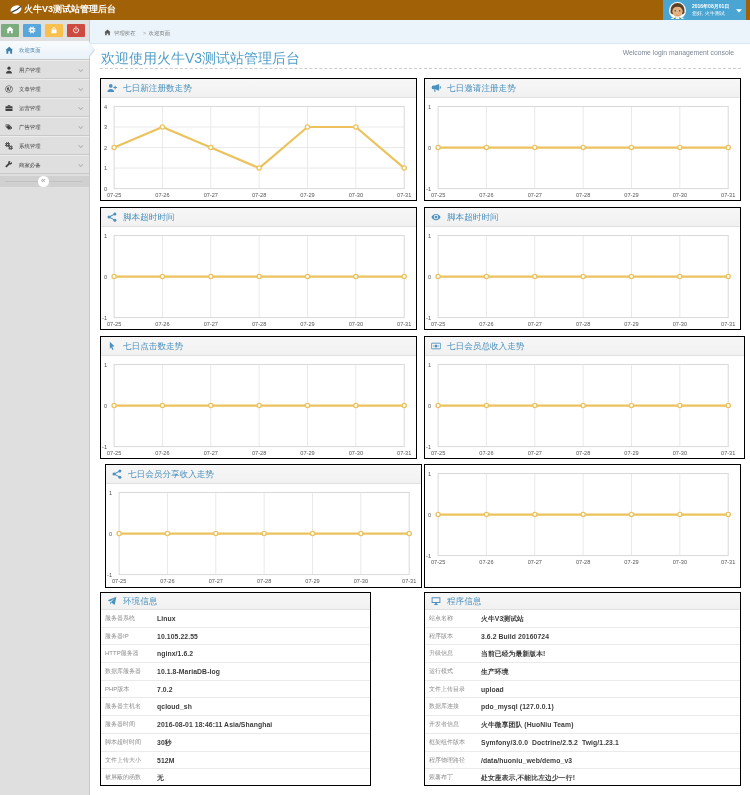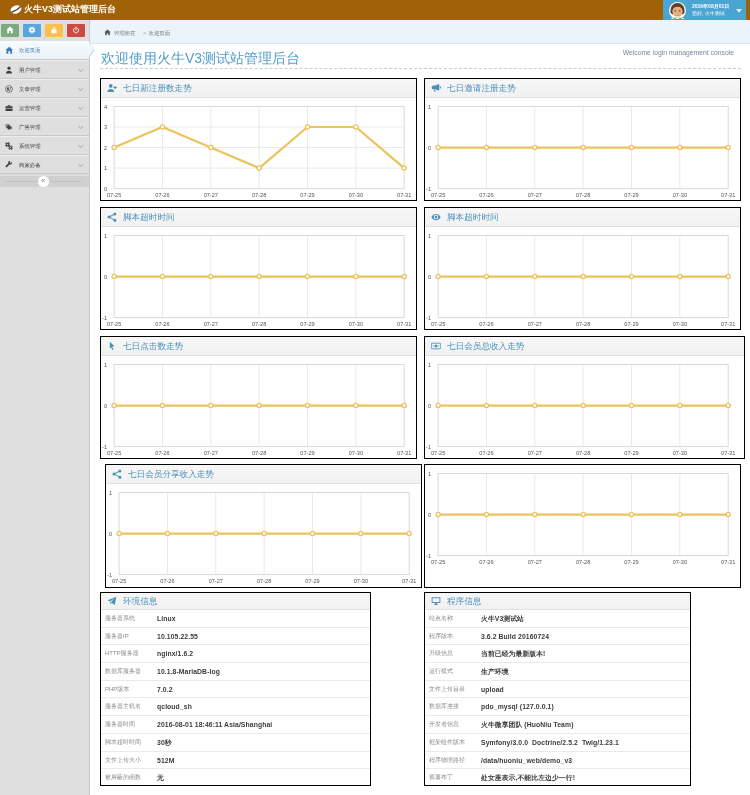--- a/index.html
+++ b/index.html
@@ -539,21 +539,21 @@
     </div>
     <div class="irow">
       <span class="il">文件上传大小</span>
       <span class="iv">512M</span>
     </div>
     <div class="irow">
       <span class="il">被屏蔽的函数</span>
       <span class="iv">无</span>
     </div>
   </div>
-<div class="panel" style="left:424px;top:592px;width:267px;height:194px">
+<div class="panel" style="left:424px;top:592px;width:317px;height:194px">
     <div class="phead ihead"><svg width="10" height="10" viewBox="0 0 16 16" fill="#4b91bd" style="vertical-align:-2px;margin:0 6px 0 0">
         <path d="M1 2h14v9H9.2l.4 2H11v1.5H5V13h1.4l.4-2H1zm1.5 1.5v6h11v-6z" fill-rule="evenodd"></path>
       </svg><span>程序信息</span></div>
     <div class="irow">
       <span class="il">站点名称</span>
       <span class="iv">火牛V3测试站</span>
     </div>
     <div class="irow">
       <span class="il">程序版本</span>
       <span class="iv">3.6.2 Build 20160724</span>

